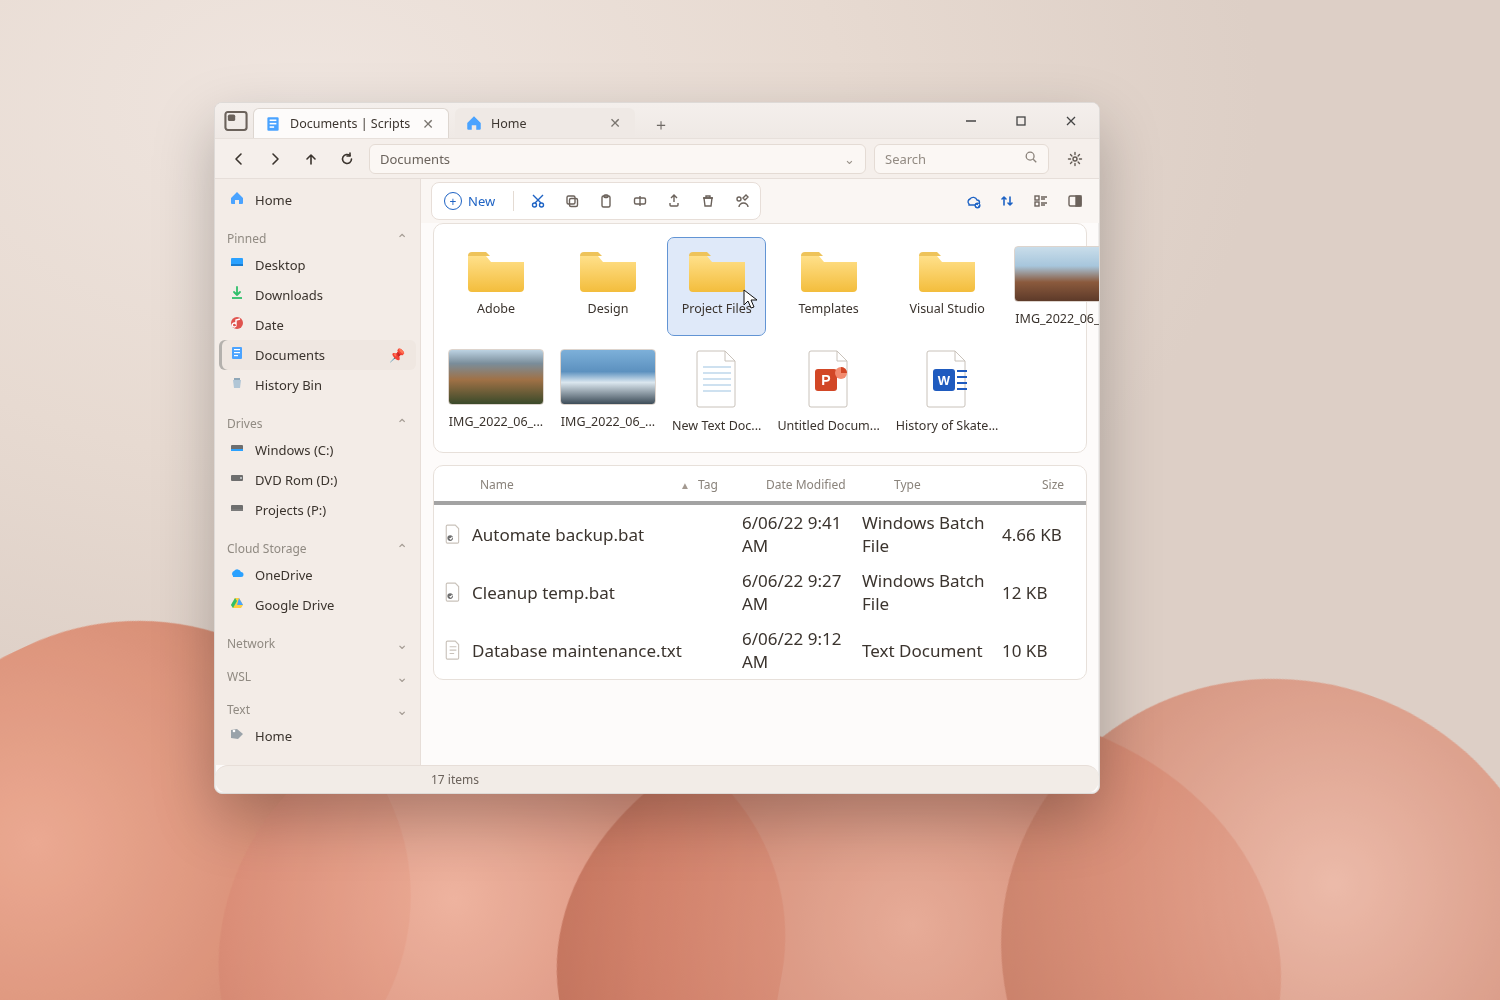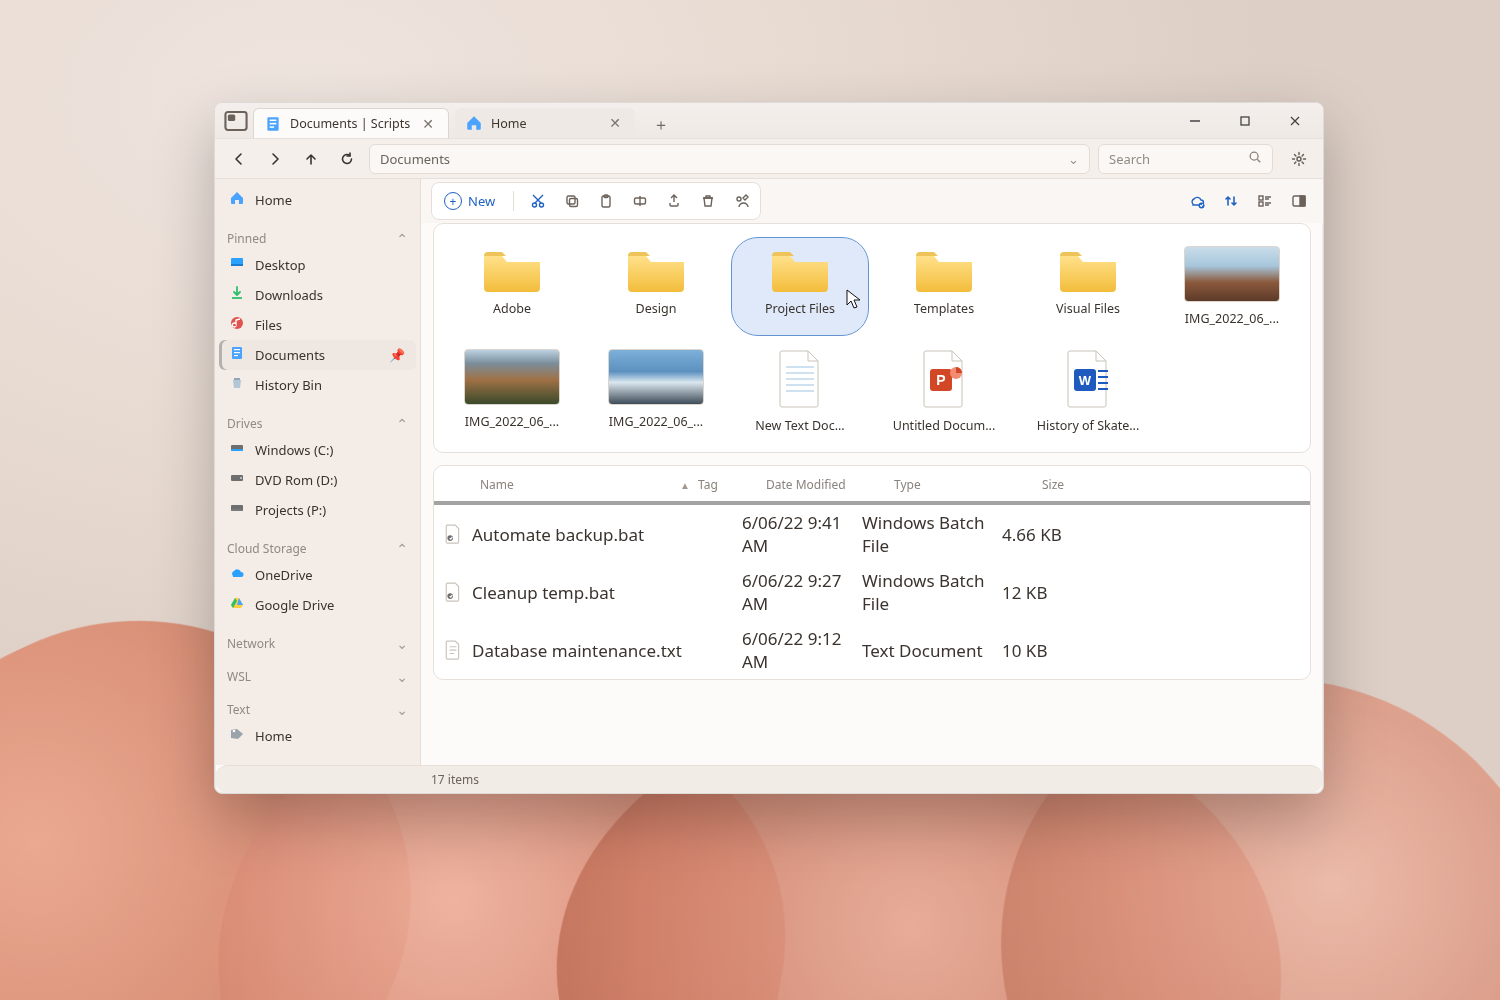--- a/index.html
+++ b/index.html
@@ -26,21 +26,21 @@
     overflow: hidden;
   }
   
   .deco { position: absolute; pointer-events: none; filter: blur(0.5px); }
   .deco.d1 { left: -120px; bottom: -140px; width: 520px; height: 520px; border-radius: 48% 52% 45% 55%; background: radial-gradient(circle at 35% 35%, #eea389 0%, #dc8a6f 45%, #b9674c 100%); transform: rotate(-25deg); opacity: .85; }
   .deco.d2 { left: 220px; bottom: -220px; width: 560px; height: 520px; border-radius: 55% 45% 50% 50%; background: radial-gradient(circle at 40% 40%, #f0b09b 0%, #da8d77 50%, #b46a54 100%); transform: rotate(10deg); opacity: .9; }
   .deco.d3 { left: 560px; bottom: -260px; width: 720px; height: 560px; border-radius: 45% 55% 48% 52%; background: radial-gradient(circle at 50% 40%, #e9a690 0%, #cf7d66 55%, #a95942 100%); transform: rotate(-8deg); opacity: .85; }
   .deco.d4 { right: -60px; bottom: -220px; width: 560px; height: 540px; border-radius: 50%; background: radial-gradient(circle at 55% 35%, #f0b6a3 0%, #d88e77 50%, #b56a52 100%); transform: rotate(20deg); opacity: .8; }
 
   .window {
-    position: absolute; left: 214px; top: 102px; width: 1110px; height: 692px;
+    position: absolute; left: 214px; top: 102px; width: 886px; height: 692px;
     background: var(--panel);
     border-radius: 8px;
     box-shadow: 0 24px 60px rgba(0,0,0,.25), 0 0 0 1px rgba(0,0,0,.06) inset;
     display: grid;
     grid-template-rows: 36px 40px 1fr 28px;
     overflow: hidden;
     border: 1px solid #dedad7;
   }
 
   .titlebar {
@@ -269,21 +269,21 @@
               <line x1="3" y1="13" x2="13" y2="13" stroke="#2fbf6a" stroke-width="1.8"></line>
             </svg></span>
         <span>Downloads</span>
         <span class="pin">📌</span>
       </div>
       <div class="side-row">
         <span><svg width="16" height="16" viewBox="0 0 16 16">
               <circle cx="8" cy="8" r="6" fill="#e0544f"></circle>
               <path d="M7 11a2 2 0 1 1 0-2V5l4-1" stroke="#fff" stroke-width="1.4" fill="none"></path>
             </svg></span>
-        <span>Files</span>
+        <span>Date</span>
         <span class="pin">📌</span>
       </div>
       <div class="side-row active">
         <span><svg width="16" height="16" viewBox="0 0 16 16">
               <rect x="3" y="2" width="10" height="12" rx="1" fill="#4aa3ff"></rect>
               <rect x="5" y="4" width="6" height="1.2" fill="#fff"></rect>
               <rect x="5" y="7" width="6" height="1.2" fill="#fff"></rect>
               <rect x="5" y="10" width="4" height="1.2" fill="#fff"></rect>
             </svg></span>
         <span>Documents</span>
@@ -466,21 +466,21 @@
                   </svg></span>
               <span class="label">Adobe</span>
             </div>
             <div class="tile">
               <span class="folder"><svg viewBox="0 0 64 46">
                     <path d="M4 10h18l5 6h33v26a4 4 0 0 1-4 4H8a4 4 0 0 1-4-4z" fill="url(#fg)"></path>
                     <path d="M4 10a4 4 0 0 1 4-4h14l4 4z" fill="#eec35a"></path>
                   </svg></span>
               <span class="label">Design</span>
             </div>
-            <div class="tile selected" style="position:relative;border-radius:26px;">
+            <div class="tile selected" style="position:relative;">
               <span class="folder"><svg viewBox="0 0 64 46">
                     <path d="M4 10h18l5 6h33v26a4 4 0 0 1-4 4H8a4 4 0 0 1-4-4z" fill="url(#fg)"></path>
                     <path d="M4 10a4 4 0 0 1 4-4h14l4 4z" fill="#eec35a"></path>
                   </svg></span>
               <span class="label">Project Files</span>
               <span class="cursor" style="right:6px; bottom:26px;">
                 <svg viewBox="0 0 16 20">
                     <path d="M1 1l0 15 4-4 3 7 3-1-3-7 6 0z" fill="#fff" stroke="#111" stroke-width="1"></path>
                   </svg>
               </span>
@@ -490,21 +490,21 @@
                     <path d="M4 10h18l5 6h33v26a4 4 0 0 1-4 4H8a4 4 0 0 1-4-4z" fill="url(#fg)"></path>
                     <path d="M4 10a4 4 0 0 1 4-4h14l4 4z" fill="#eec35a"></path>
                   </svg></span>
               <span class="label">Templates</span>
             </div>
             <div class="tile">
               <span class="folder"><svg viewBox="0 0 64 46">
                     <path d="M4 10h18l5 6h33v26a4 4 0 0 1-4 4H8a4 4 0 0 1-4-4z" fill="url(#fg)"></path>
                     <path d="M4 10a4 4 0 0 1 4-4h14l4 4z" fill="#eec35a"></path>
                   </svg></span>
-              <span class="label">Visual Files</span>
+              <span class="label">Visual Studio</span>
             </div>
 
             <div class="tile">
               <div class="thumb rock"></div>
               <span class="label">IMG_2022_06_...</span>
             </div>
             <div class="tile">
               <div class="thumb peaks"></div>
               <span class="label">IMG_2022_06_...</span>
             </div>

